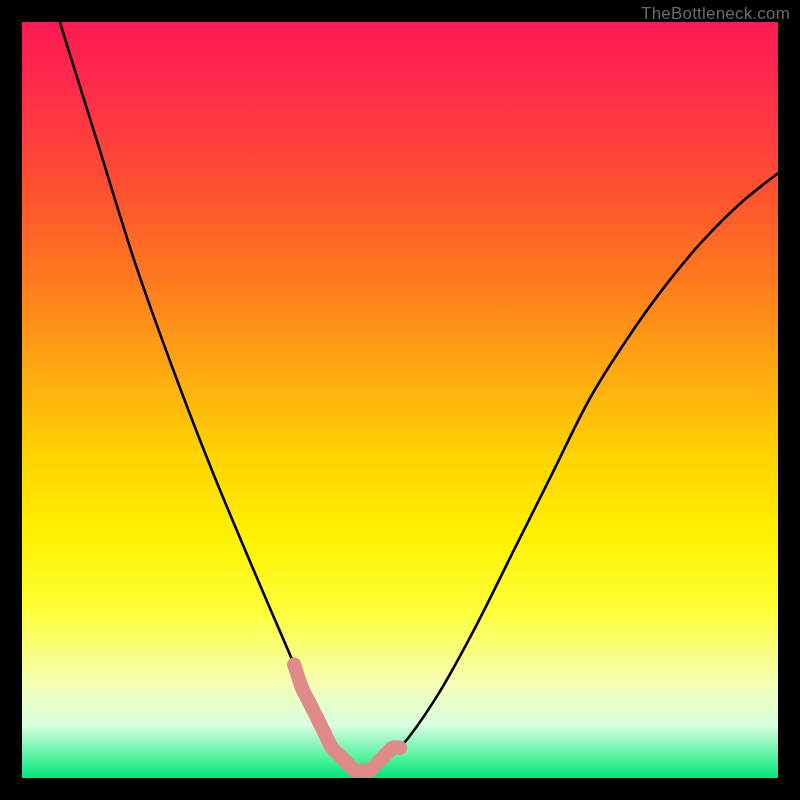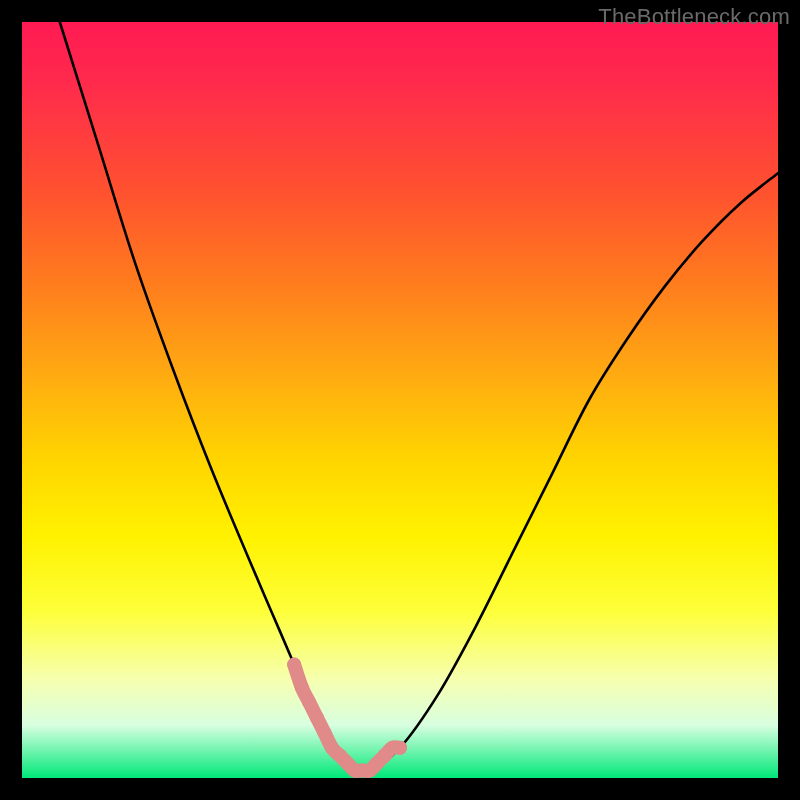--- a/index.html
+++ b/index.html
@@ -27,21 +27,21 @@
       #fdff3a 78%,
       #f6ffb0 87%,
       #d8ffe0 93%,
       #00e878 100%);
   }
   .watermark {
     position: absolute;
     top: 4px;
     right: 10px;
     font-family: Arial, Helvetica, sans-serif;
-    font-size: 22px;
+    font-size: 17px;
     color: #6a6a6a;
     letter-spacing: 0.2px;
     user-select: none;
   }
   svg.curve {
     position: absolute;
     left: 0; top: 0;
     width: 800px; height: 800px;
     pointer-events: none;
   }

